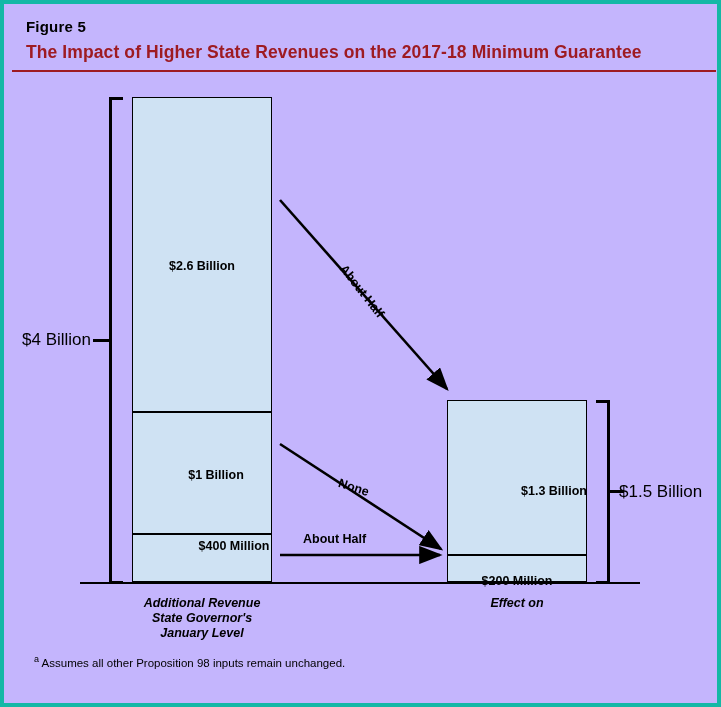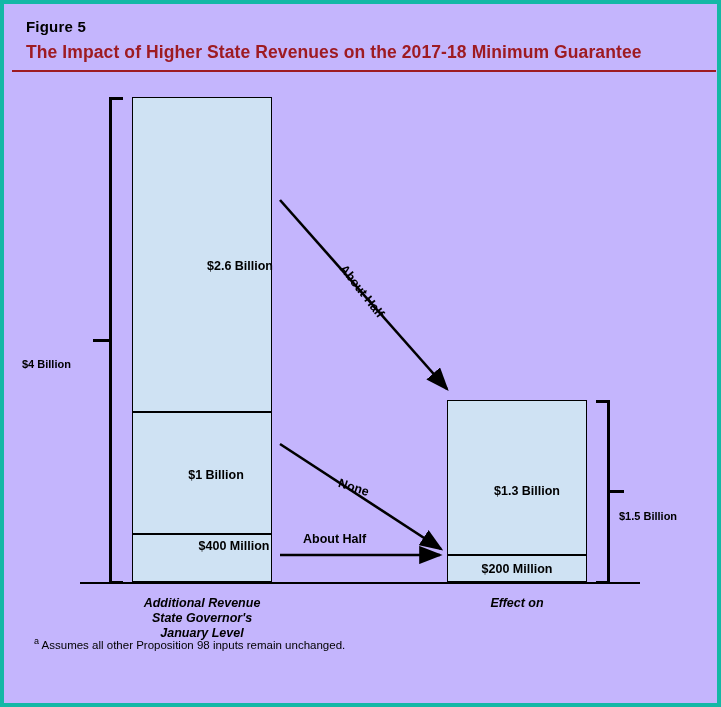--- a/index.html
+++ b/index.html
@@ -68,25 +68,25 @@
     color: #000000;
     white-space: nowrap;
   }
   
   #bar-left-top    { left: 128px; top: 93px;  width: 140px; height: 315px; }
   #bar-left-mid    { left: 128px; top: 408px; width: 140px; height: 122px; }
   #bar-left-bottom { left: 128px; top: 530px; width: 140px; height: 48px;  }
   #bar-right-top    { left: 443px; top: 396px; width: 140px; height: 155px; }
   #bar-right-bottom { left: 443px; top: 551px; width: 140px; height: 27px;  }
 
-  #label-left-top    { left: 128px; top: 255px;  width: 140px; padding-left: 38px; }
+  #label-left-top    { left: 128px; top: 255px;  width: 140px; }
   #label-left-mid    { left: 128px; top: 464px;  width: 140px; padding-left: 14px; }
   #label-left-bottom { left: 128px; top: 535px;  width: 140px; margin-left: 32px; }
-  #label-right-top    { left: 453px; top: 480px; width: 140px; }
-  #label-right-bottom { left: 443px; top: 558px; width: 140px; }
+  #label-right-top    { left: 443px; top: 480px; width: 140px; text-align: right; }
+  #label-right-bottom { left: 443px; top: 570px; width: 140px; }
 
   
   .baseline {
     position: absolute;
     left: 76px;
     top: 578px;
     width: 560px;
     height: 2px;
     background: #000000;
   }
@@ -111,25 +111,24 @@
     border-right: 3px solid #000000;
     border-top: 3px solid #000000;
     border-bottom: 3px solid #000000;
   }
   #bracket-right-tick {
     position: absolute;
     left: 604px; top: 486px; width: 16px; height: 3px; background: #000000;
   }
   .bracket-label {
     position: absolute;
-    font-size: 11px;
-    font-weight: bold;
-    color: #000000;
-    white-space: nowrap;
-    margin-top: 28px;
+    font-size: 17px;
+    font-weight: normal;
+    color: #000000;
+    white-space: nowrap;
   }
   #label-4billion { left: 18px; top: 326px; }
   #label-15billion { left: 615px; top: 478px; }
 
   
   .axis-caption {
     position: absolute;
     text-align: center;
     font-size: 12.5px;
     font-weight: bold;
@@ -163,21 +162,21 @@
     transform-origin: left top;
   }
   #arrow-label-abouthalf-bottom {
     left: 299px; top: 528px;
   }
 
   
   .footnote {
     position: absolute;
     left: 30px;
-    top: 632px;
+    top: 650px;
     font-size: 11.5px;
     color: #000000;
   }
   .footnote .fn-marker {
     font-size: 9px;
     vertical-align: super;
   }
   svg.arrows {
     position: absolute;
     left: 0; top: 0;

